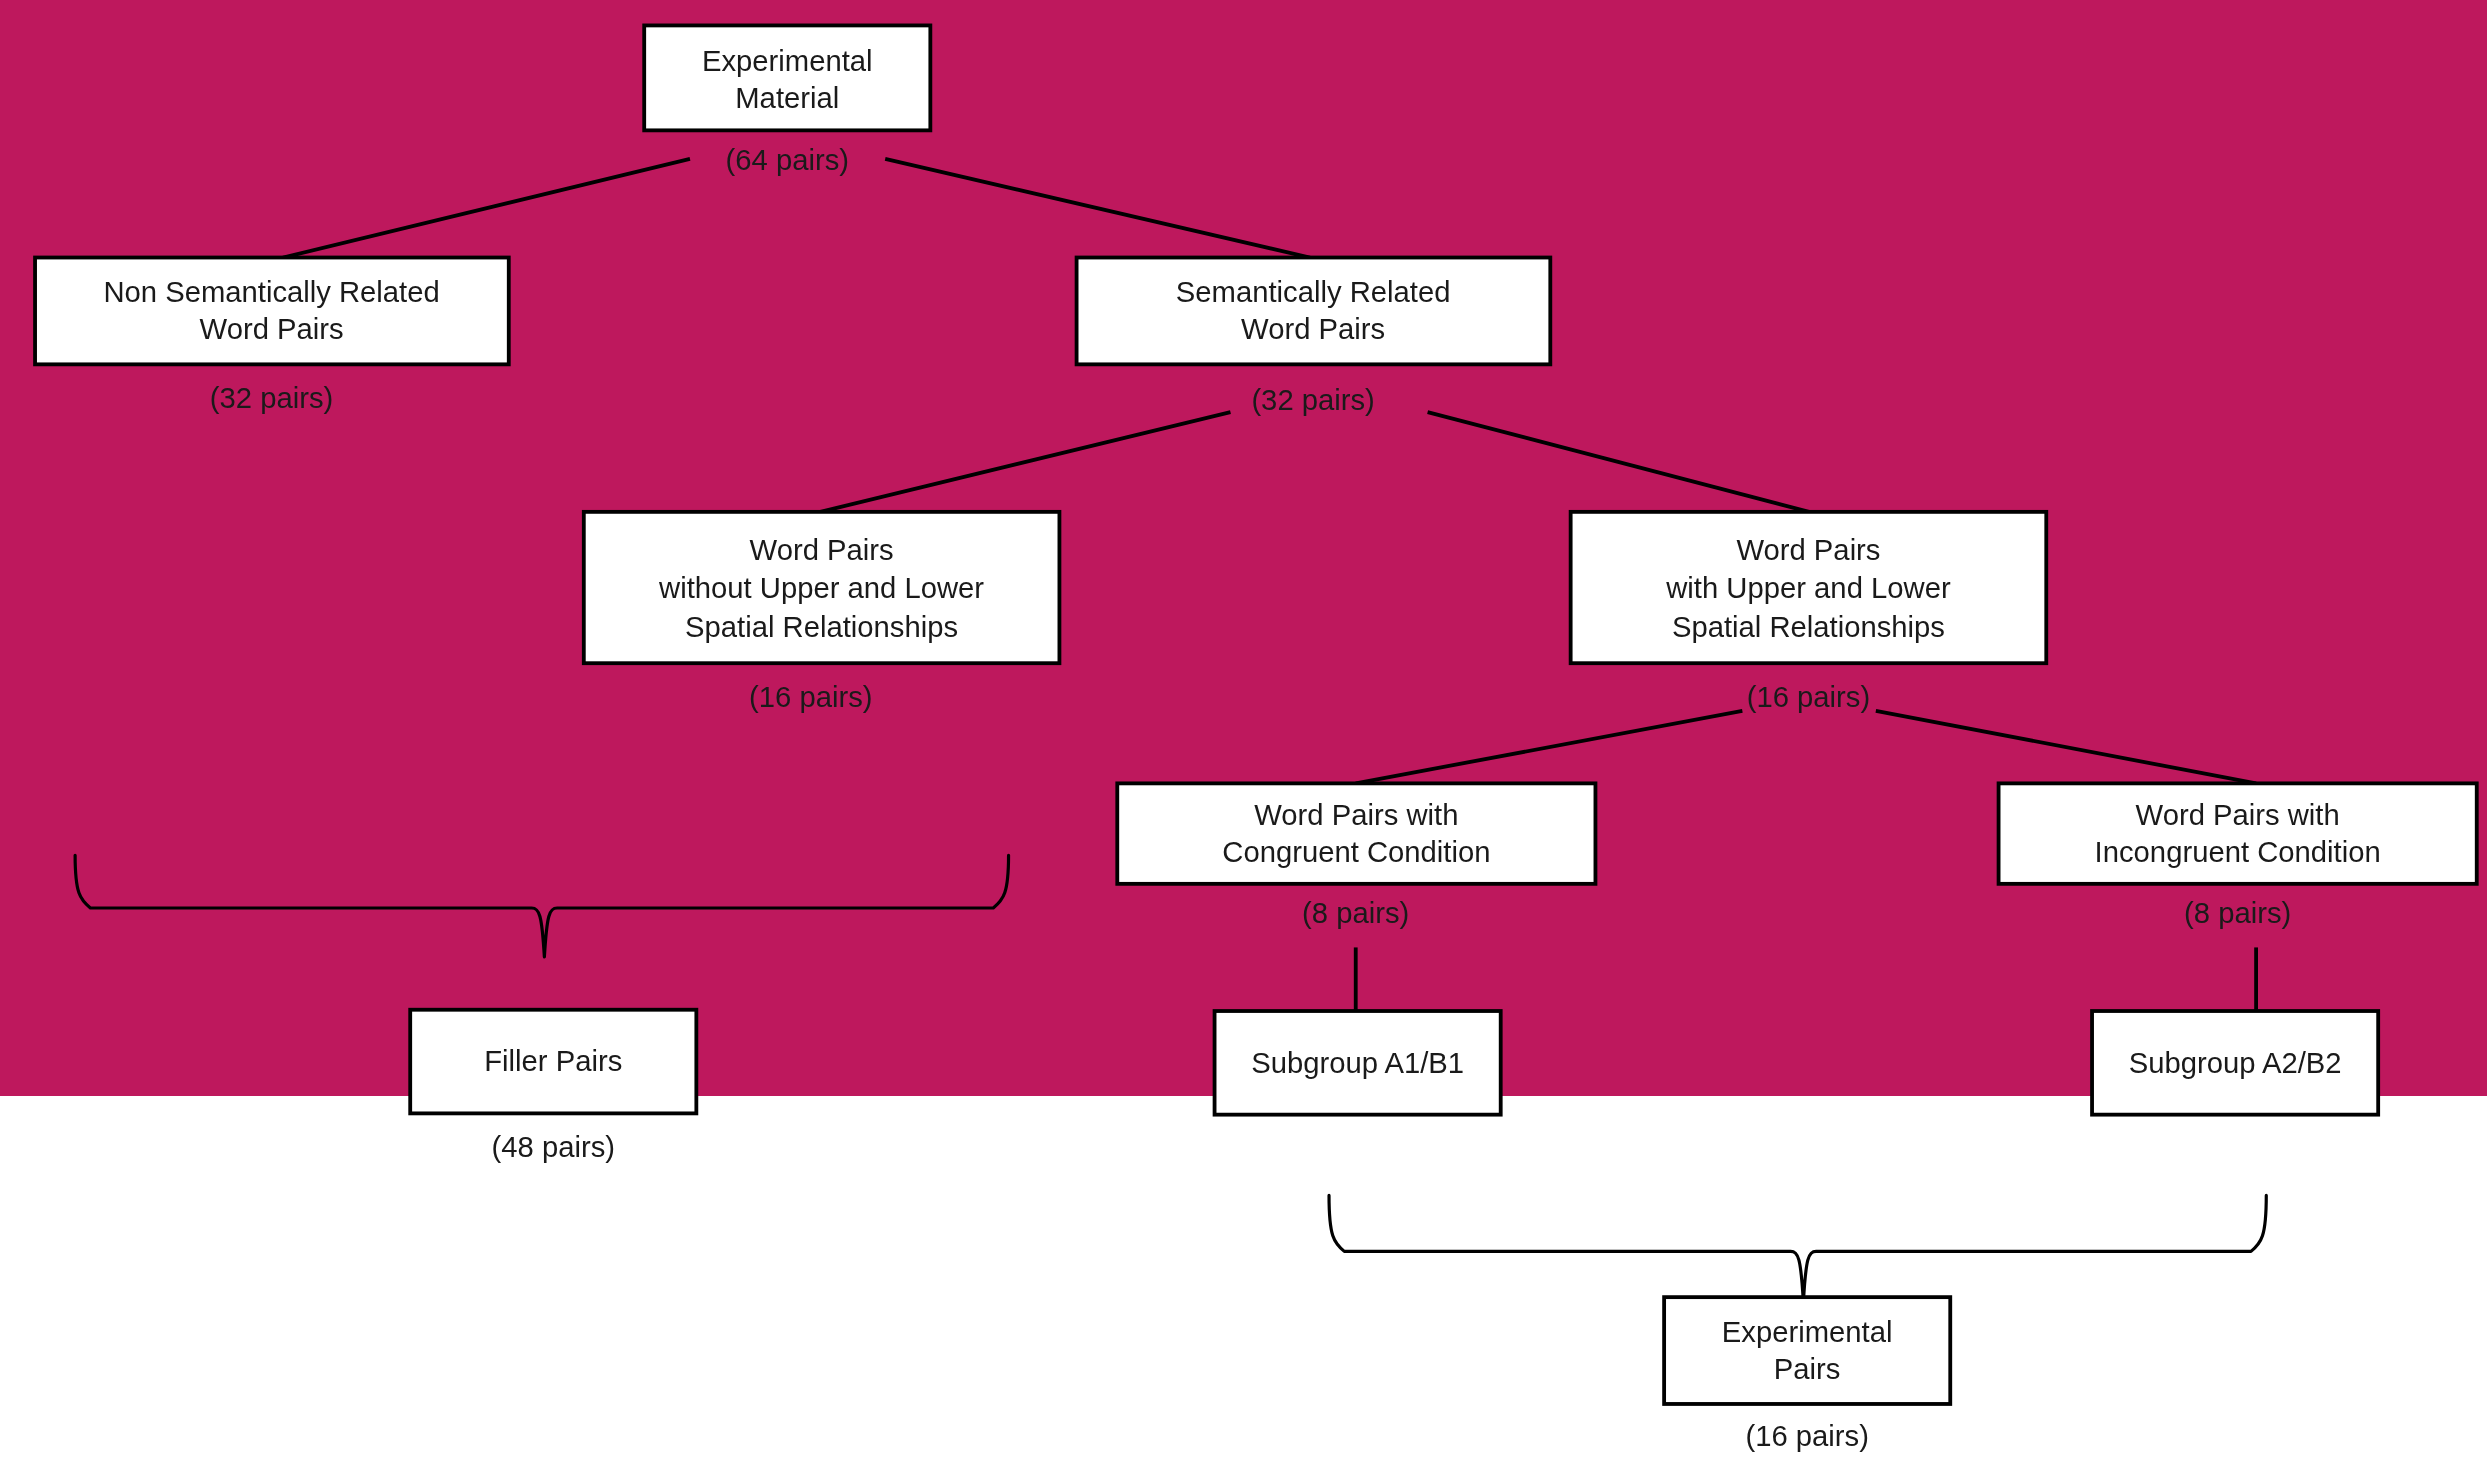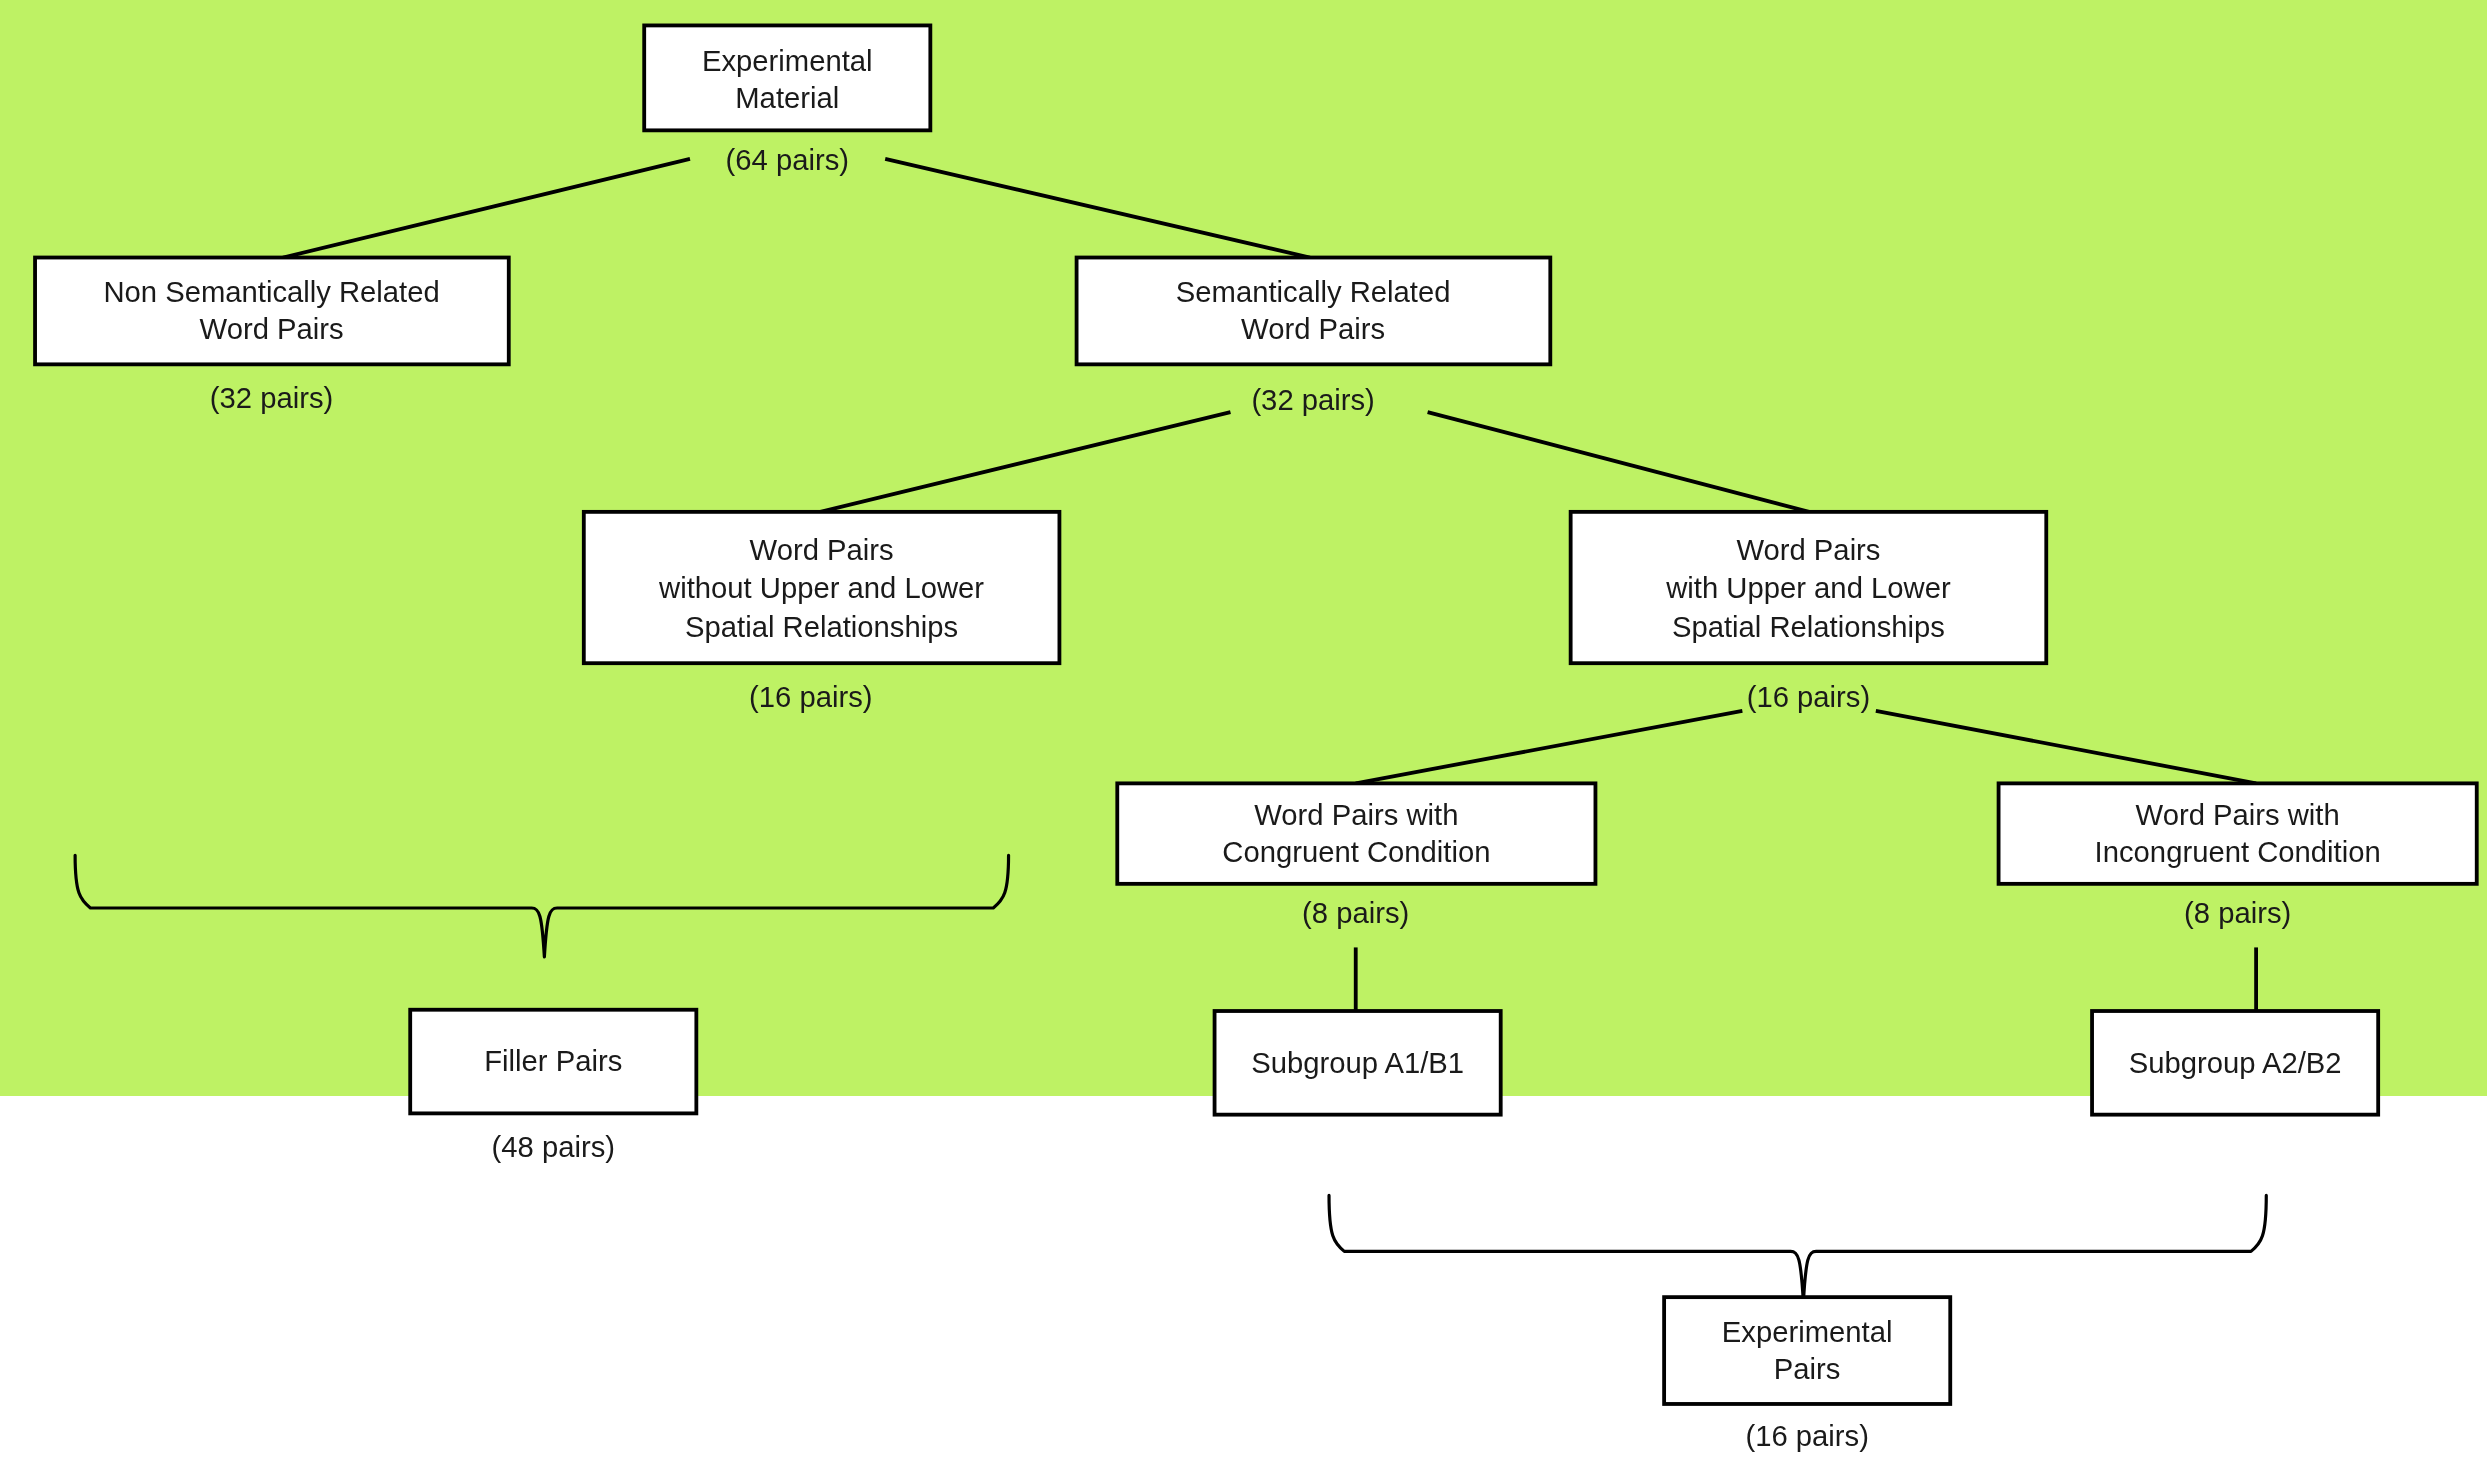--- a/index.html
+++ b/index.html
@@ -10,21 +10,21 @@
   body {
     width: 2487px;
     height: 1479px;
     font-family: "Liberation Sans", sans-serif;
     overflow: hidden;
   }
   #diagram-root {
     position: relative;
     width: 2487px;
     height: 1096px;
-    background: #bef264;
+    background: #be185d;
   }
   svg.diagram {
     display: block;
     width: 2487px;
     height: 1479px;
   }
   .node-box {
     fill: #ffffff;
     stroke: #000000;
     stroke-width: 6;

